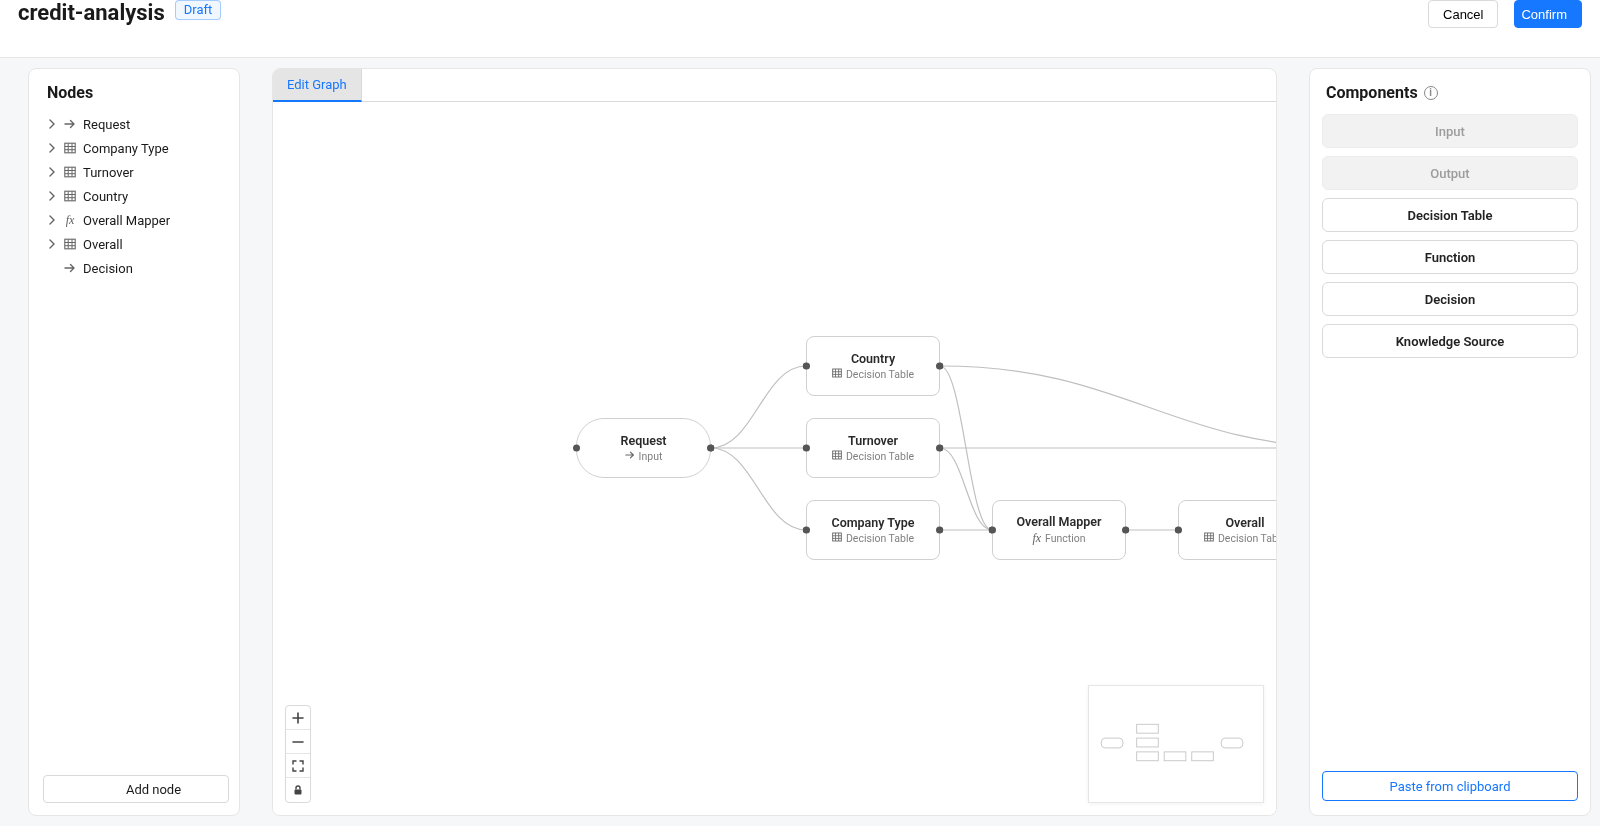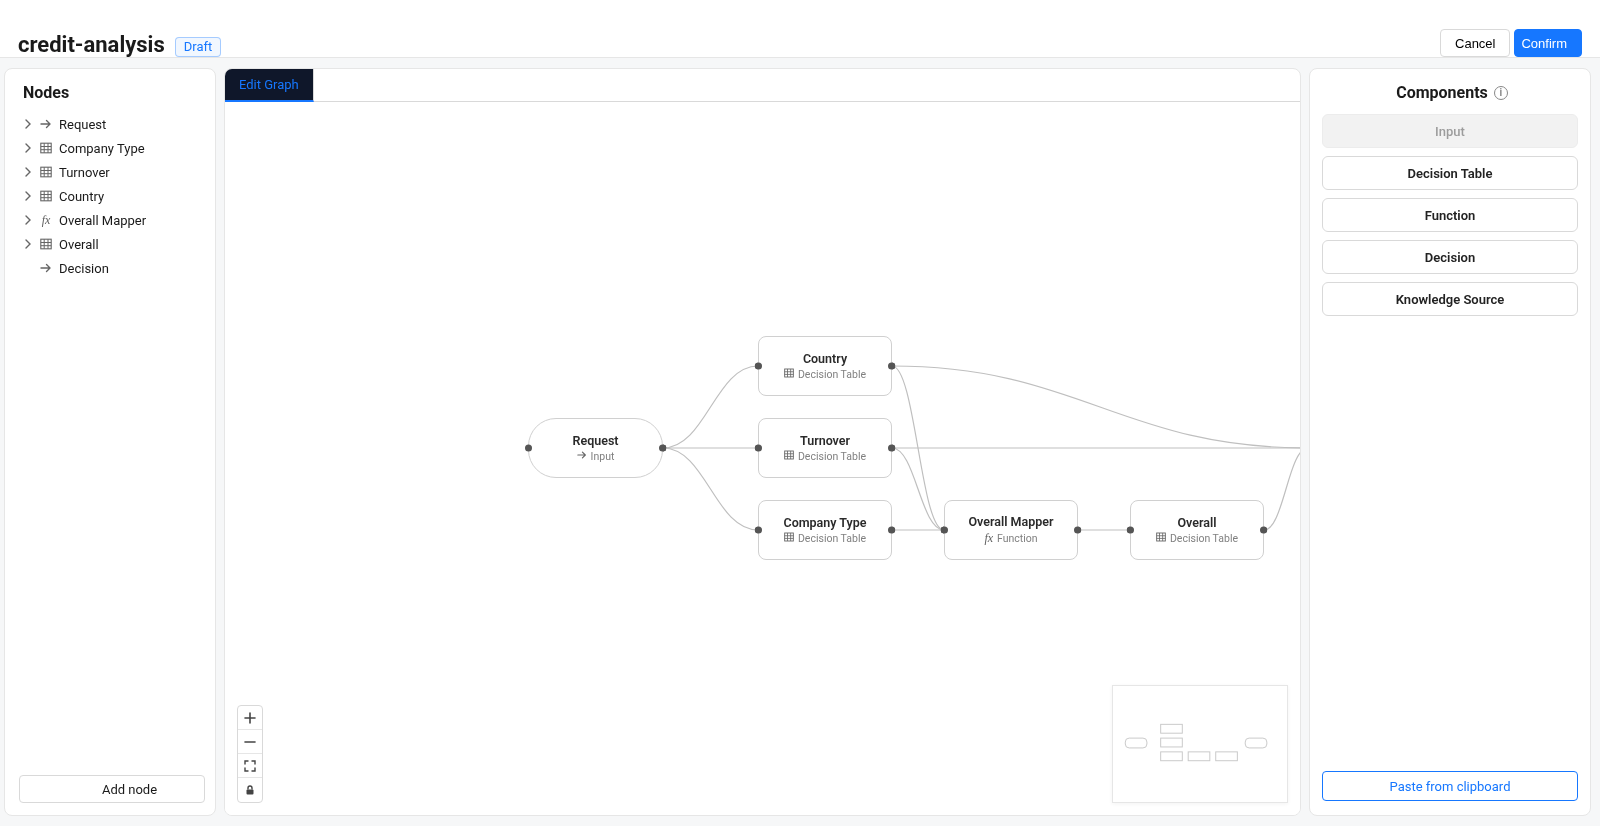--- a/index.html
+++ b/index.html
@@ -26,40 +26,40 @@
     background: var(--page-bg);
     width: 1600px;
     height: 826px;
     overflow: hidden;
   }
 
   
   .header {
     height: 58px;
     display: flex;
-    align-items: flex-end;
+    align-items: flex-start;
     padding: 0 18px;
     border-bottom: 1px solid var(--border-light);
   }
   .title {
     font-size: 22px;
     font-weight: 700;
     margin-right: 10px;
   }
   .badge {
     display: inline-block;
     font-size: 13px;
     line-height: 18px;
     padding: 0 8px;
     color: var(--accent);
     border: 1px solid rgba(22,119,255,0.35);
     background: rgba(22,119,255,0.06);
     border-radius: 4px;
   }
-  .header-actions { margin-left: auto; display: flex; gap: 4px; }
+  .header-actions { margin-left: auto; display: flex; gap: 16px; }
   .btn {
     height: 28px;
     padding: 0 14px;
     border-radius: 4px;
     border: 1px solid var(--border);
     background: #fff;
     font-size: 13px;
     cursor: pointer;
   }
   .btn-primary {
@@ -78,20 +78,21 @@
     background: #f6f7f8;
   }
   .panel {
     background: #fff;
     border-radius: 8px;
     border: 1px solid var(--border-light);
     display: flex;
     flex-direction: column;
     position: relative;
     overflow: hidden;
+    margin-left: 24px;
   }
   .left-panel { width: 212px; padding: 14px 10px 12px 14px; }
   .center-panel { flex: 1; }
   .right-panel { width: 282px; padding: 14px 12px; }
 
   
   .panel-title { font-size: 16px; font-weight: 700; margin: 0 0 10px 4px; }
   .tree { list-style: none; margin: 0; padding: 0; }
   .tree-item {
     display: flex; align-items: center; gap: 6px;
@@ -126,21 +127,21 @@
   }
   .tab {
     padding: 8px 14px;
     font-size: 13px;
     cursor: pointer;
     color: var(--text-muted);
     border-right: 1px solid var(--border);
   }
   .tab.active {
     color: var(--accent);
-    background: #0f172a;
+    background: #e5e5e5;
     border-bottom: 2px solid var(--accent);
     margin-bottom: -1px;
   }
   .canvas-wrap { position: relative; flex: 1; }
   .canvas {
     position: absolute; inset: 0;
     background-color: #fff;
     background-image: radial-gradient(var(--dot) 0.7px, transparent 0.7px);
     background-size: 16px 16px;
     background-position: -6px -6px;
@@ -187,21 +188,21 @@
   .minimap {
     position: absolute; right: 12px; bottom: 12px;
     width: 176px; height: 118px;
     border: 1px solid var(--border-light);
     background: #fff;
     box-shadow: 0 1px 4px rgba(0,0,0,0.05);
   }
   .minimap svg { width:100%; height:100%; }
 
   
-  .right-title { font-size: 16px; font-weight: 700; display:flex; align-items:center; gap:6px; margin:0 0 12px 4px;justify-content:center; }
+  .right-title { font-size: 16px; font-weight: 700; display:flex; align-items:center; gap:6px; margin:0 0 12px 4px; }
   .info-circ {
     width: 14px; height:14px; border:1.2px solid #888; border-radius:50%;
     font-size:10px; line-height:12px; text-align:center; color:#888;
   }
   .comp-list { display:flex; flex-direction:column; gap:8px; }
   .comp {
     height: 34px; border:1px solid var(--border); border-radius:6px;
     display:flex; align-items:center; justify-content:center;
     font-size:13px; font-weight:600; color:#222; cursor:grab;
   }
@@ -477,20 +478,21 @@
     </div>
   </div>
 
   <div class="panel right-panel">
     <div class="right-title">
       <span>Components</span>
       <span class="info-circ">i</span>
     </div>
     <div class="comp-list" id="comp-list">
         <div class="comp disabled">Input</div>
+        <div class="comp disabled">Output</div>
         <div class="comp">Decision Table</div>
         <div class="comp">Function</div>
         <div class="comp">Decision</div>
         <div class="comp">Knowledge Source</div>
       </div>
     <div class="paste-btn">Paste from clipboard</div>
   </div>
 
 </div>
 

